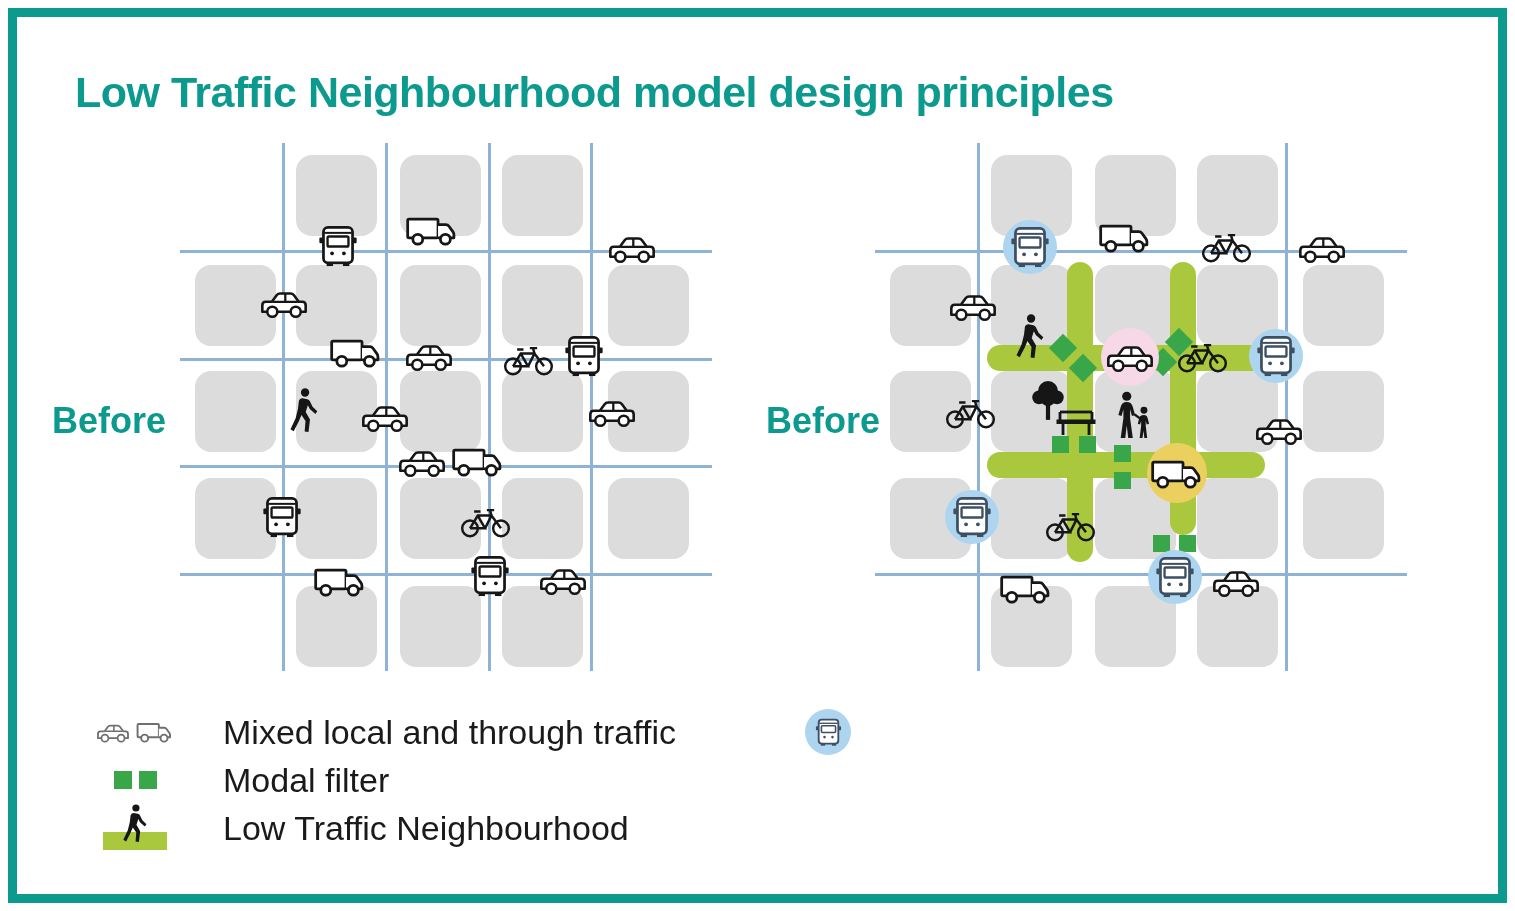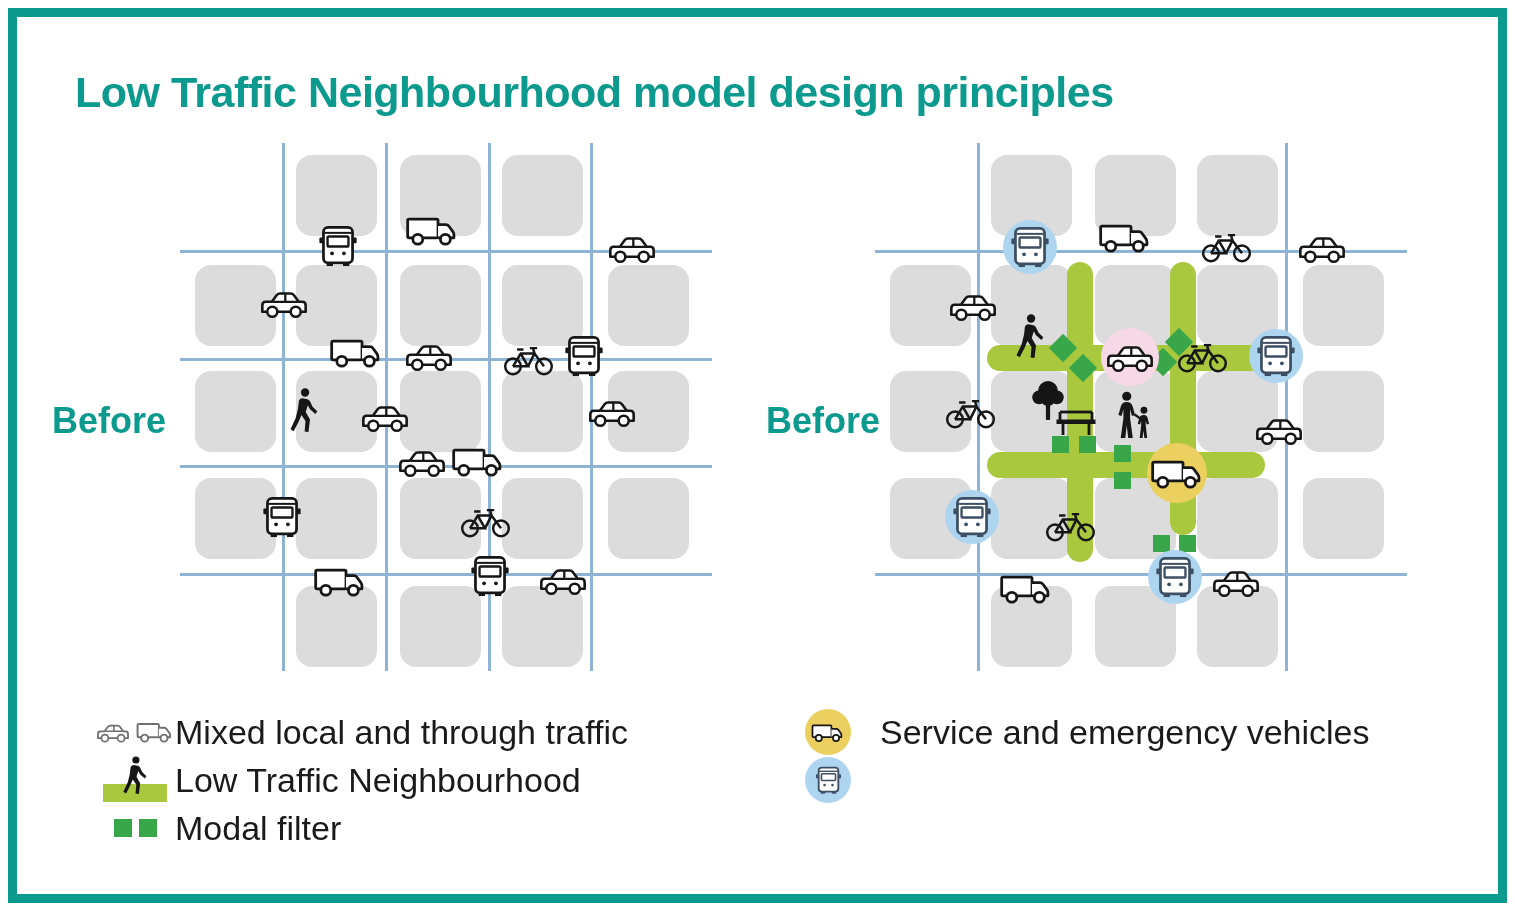--- a/index.html
+++ b/index.html
@@ -24,21 +24,21 @@
   .diamond{position:absolute;width:20px;height:20px;background:var(--filter_green,#3aa64a);
            transform:rotate(45deg);}
   .fsq{position:absolute;width:17px;height:17px;background:var(--filter_green,#3aa64a);}
   .cbg{position:absolute;border-radius:50%;}
   .map-icon{position:absolute;color:#161616;line-height:0;}
   .map-icon.dark-bus{color:var(--bus_dark,#3d4f63);}
 
   .legend{position:absolute;top:708px;}
   .legend.legend-left{left:95px;}
   .legend.legend-right{left:800px;}
-  .lrow{display:flex;align-items:center;height:48px;}
+  .lrow{display:flex;align-items:center;height:48px;gap:48px;}
   .lic{width:80px;display:flex;align-items:center;justify-content:center;flex:0 0 80px;line-height:0;}
   .lic-r{width:56px;flex:0 0 56px;display:flex;align-items:center;justify-content:center;
          margin-right:24px;line-height:0;}
   .ltext{font-size:34px;color:#1a1a1a;white-space:nowrap;}
   .circle-ic{width:46px;height:46px;border-radius:50%;display:flex;align-items:center;
              justify-content:center;line-height:0;}
   .mixed-ic{color:#6f6f6f;display:flex;align-items:center;gap:4px;}
   .mf-ic{display:flex;gap:7px;}
   .mf-sq{width:18px;height:18px;background:var(--filter_green,#3aa64a);}
   .ltn-ic{position:relative;width:68px;height:48px;}
@@ -327,51 +327,41 @@
             <use href="#sym-car"></use>
           </svg>
         <svg width="40" height="26">
             <use href="#sym-truck"></use>
           </svg>
       </span>
       <span class="ltext">Mixed local and through traffic</span>
     </div>
     <div class="lrow">
       <span class="lic">
+        <span class="mf-ic">
+            <span class="mf-sq"></span>
+            <span class="mf-sq"></span>
+          </span>
+      </span>
+      <span class="ltext">Modal filter</span>
+    </div>
+    <div class="lrow">
+      <span class="lic">
         <span class="ltn-ic">
           <span class="grass"></span>
           <span class="pedwrap"><svg width="24" height="39">
                 <use href="#sym-pedestrian"></use>
               </svg></span>
         </span>
       </span>
       <span class="ltext">Low Traffic Neighbourhood</span>
     </div>
-    <div class="lrow">
-      <span class="lic">
-        <span class="mf-ic">
-            <span class="mf-sq"></span>
-            <span class="mf-sq"></span>
-          </span>
-      </span>
-      <span class="ltext">Modal filter</span>
-    </div>
   </div>
 
   <div class="legend legend-right">
-    <div class="lrow">
-      <span class="lic-r">
-        <span class="circle-ic" style="background:#ecd05f">
-          <svg width="36" height="23" style="color:#161616">
-              <use href="#sym-truck"></use>
-            </svg>
-        </span>
-      </span>
-      <span class="ltext">Service and emergency vehicles</span>
-    </div>
     <div class="lrow">
       <span class="lic-r">
         <span class="circle-ic" style="background:#aed5f0">
           <svg width="27" height="29" style="color:#3d4f63">
               <use href="#sym-bus"></use>
             </svg>
         </span>
       </span>
     </div>
   </div>

